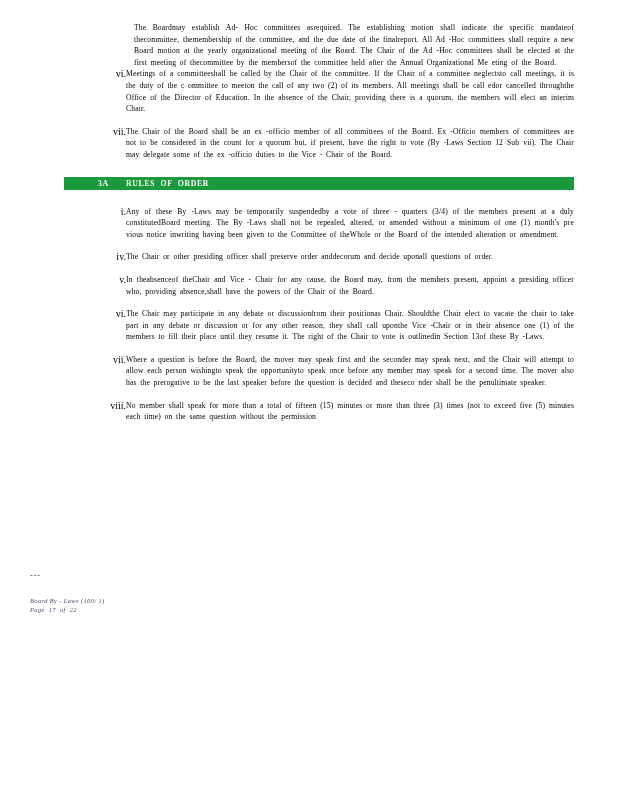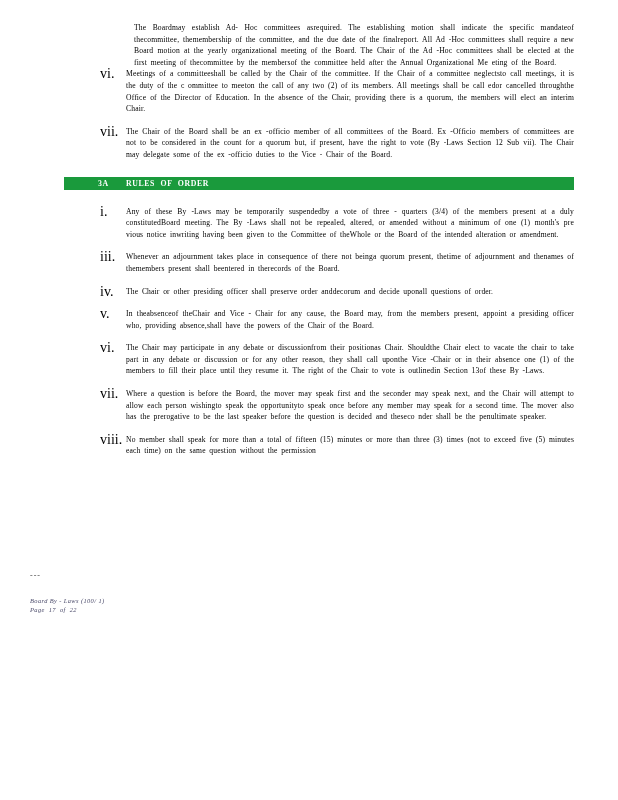--- a/index.html
+++ b/index.html
@@ -23,23 +23,23 @@
     padding: 22px 30px 0 30px;
   }
   .para {
     display: flex;
     align-items: flex-start;
     margin-bottom: 11px;
   }
   .marker {
     flex: 0 0 auto;
     width: 34px;
-    font-size: 14px;
+    font-size: 10px;
     line-height: 11.6px;
-    text-align: left;
+    text-align: right;
     padding-left: 8px;
     box-sizing: border-box;
     color: #000;
   }
   .body-text {
     flex: 1 1 auto;
     font-size: 7.6px;
     line-height: 11.6px;
     text-align: justify;
     letter-spacing: 0.15px;
@@ -124,24 +124,20 @@
     <span class="sec-num">3A</span>
     <span class="sec-title">RULES  OF  ORDER</span>
   </div>
 
   <div class="list-block">
     <div class="para">
       <div class="marker">i.</div>
       <div class="body-text">Any  of  these  By -Laws  may  be  temporarily  suspendedby  a vote  of  three - quarters  (3/4)  of  the  members  present  at  a duly  constitutedBoard  meeting.  The  By -Laws  shall  not  be  repealed,  altered,  or  amended  without  a minimum  of  one  (1)  month's  pre vious  notice  inwriting  having  been  given  to  the  Committee  of  theWhole  or  the  Board  of  the  intended  alteration  or  amendment.</div>
     </div>
     <div class="para">
-      <div class="marker">iii.</div>
-      <div class="body-text">Whenever  an adjournment  takes  place  in  consequence  of  there  not  beinga  quorum  present,  thetime  of adjournment  and thenames  of themembers  present  shall  beentered  in  therecords  of the  Board.</div>
-    </div>
-    <div class="para">
       <div class="marker">iv.</div>
       <div class="body-text">The  Chair  or  other  presiding  officer  shall  preserve  order  anddecorum  and  decide  uponall  questions  of order.</div>
     </div>
     <div class="para">
       <div class="marker">v.</div>
       <div class="body-text">In  theabsenceof  theChair  and  Vice - Chair  for  any  cause,  the  Board  may,  from  the  members  present,  appoint  a presiding  officer  who,  providing  absence,shall  have  the  powers  of  the  Chair  of the Board.</div>
     </div>
     <div class="para">
       <div class="marker">vi.</div>
       <div class="body-text">The  Chair  may  participate  in  any  debate  or  discussionfrom  their  positionas  Chair.  Shouldthe  Chair  elect  to  vacate  the  chair  to  take  part  in  any  debate  or  discussion  or  for  any  other  reason,  they  shall  call  uponthe  Vice -Chair  or  in  their  absence  one  (1)  of  the  members  to  fill  their  place  until  they  resume  it.  The  right  of  the  Chair  to  vote  is outlinedin  Section  13of  these  By -Laws.</div>

